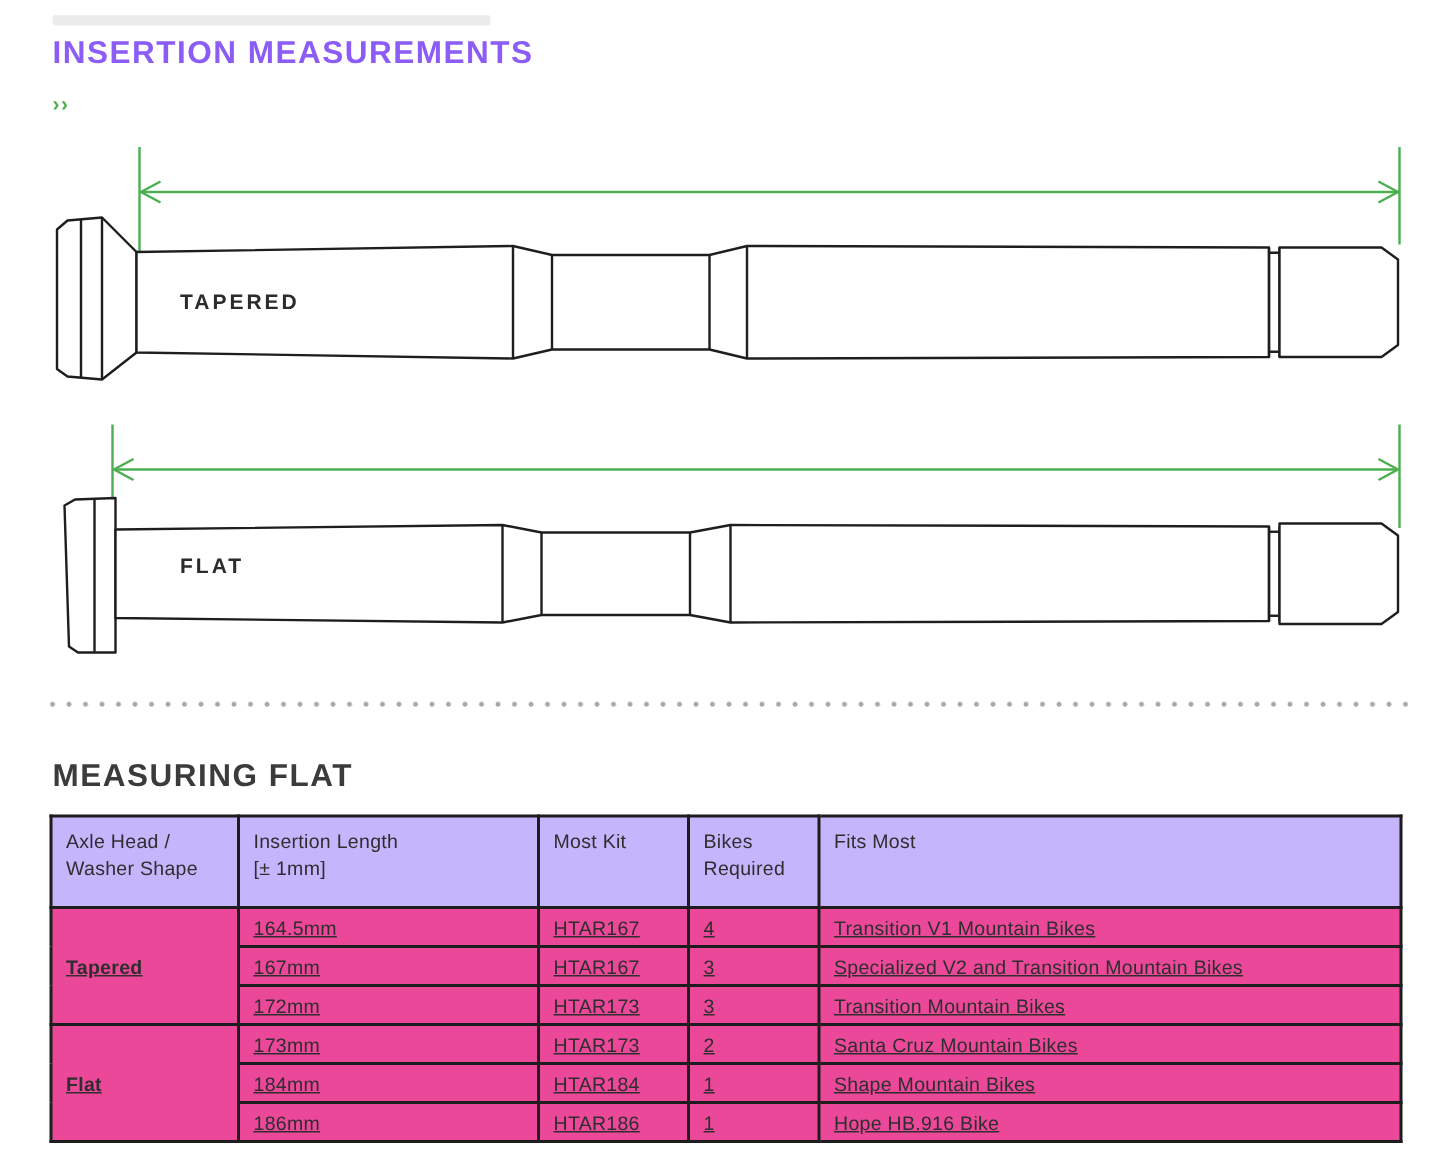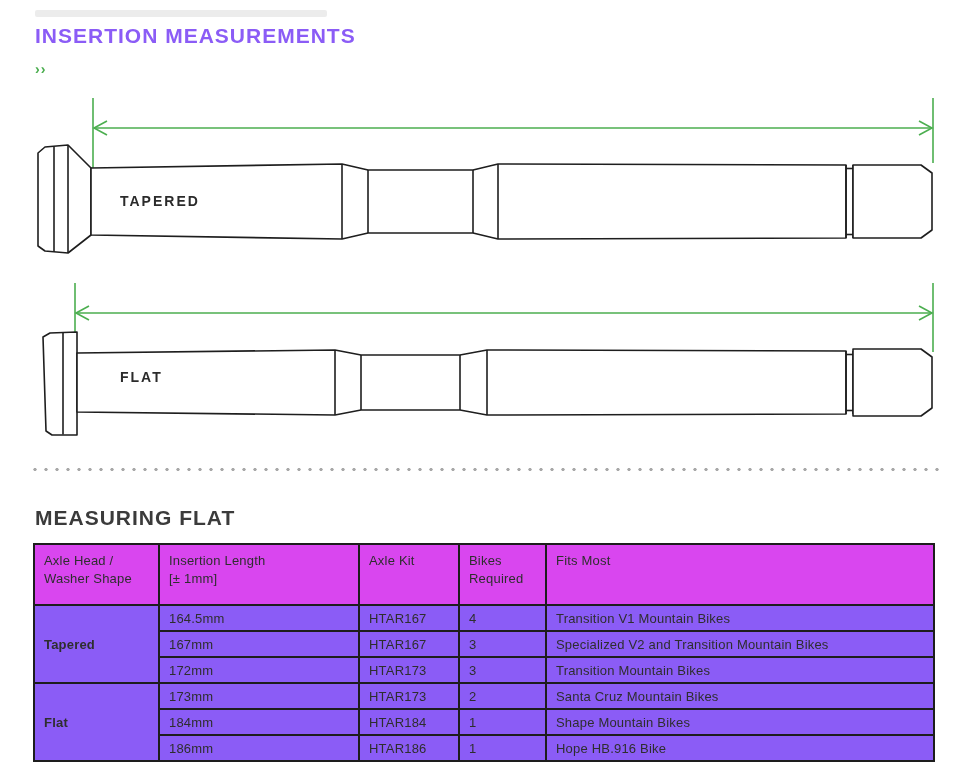--- a/index.html
+++ b/index.html
@@ -38,24 +38,24 @@
   }
   .chart-wrap{position:absolute;left:33px;top:543px;}
   table.measuring{
     border-collapse:collapse;table-layout:fixed;width:900px;
     font-size:13px;color:#2e2e2e;letter-spacing:.2px;
   }
   table.measuring th, table.measuring td{
     border:2px solid #1d1d1d;padding:0 0 0 9px;text-align:left;
   }
   table.measuring thead th{
-    background:#d946ef;height:52px;vertical-align:top;padding-top:7px;
+    background:#c4b5fd;height:52px;vertical-align:top;padding-top:7px;
     font-weight:400;line-height:1.35;
   }
-  table.measuring tbody td{height:24px;vertical-align:middle;background:#8b5cf6;}
+  table.measuring tbody td{height:24px;vertical-align:middle;background:#ec4899;text-decoration:underline;}
   td.shape-cell{font-weight:700;vertical-align:middle;}
   td.merge-down{border-bottom-style:hidden;}
   td.merge-up{border-top-style:hidden;}
   .hdr-line{display:block;}
 </style>
 </head>
 <body>
 
 <div class="remnant"></div>
 
@@ -133,21 +133,21 @@
     <tr>
       <th>
         <span class="hdr-line">Axle Head /</span>
         <span class="hdr-line">Washer Shape</span>
       </th>
       <th>
         <span class="hdr-line">Insertion Length</span>
         <span class="hdr-line">[± 1mm]</span>
       </th>
       <th>
-        <span class="hdr-line">Axle Kit</span>
+        <span class="hdr-line">Most Kit</span>
       </th>
       <th>
         <span class="hdr-line">Bikes</span>
         <span class="hdr-line">Required</span>
       </th>
       <th>
         <span class="hdr-line">Fits Most</span>
       </th>
     </tr>
   </thead>

